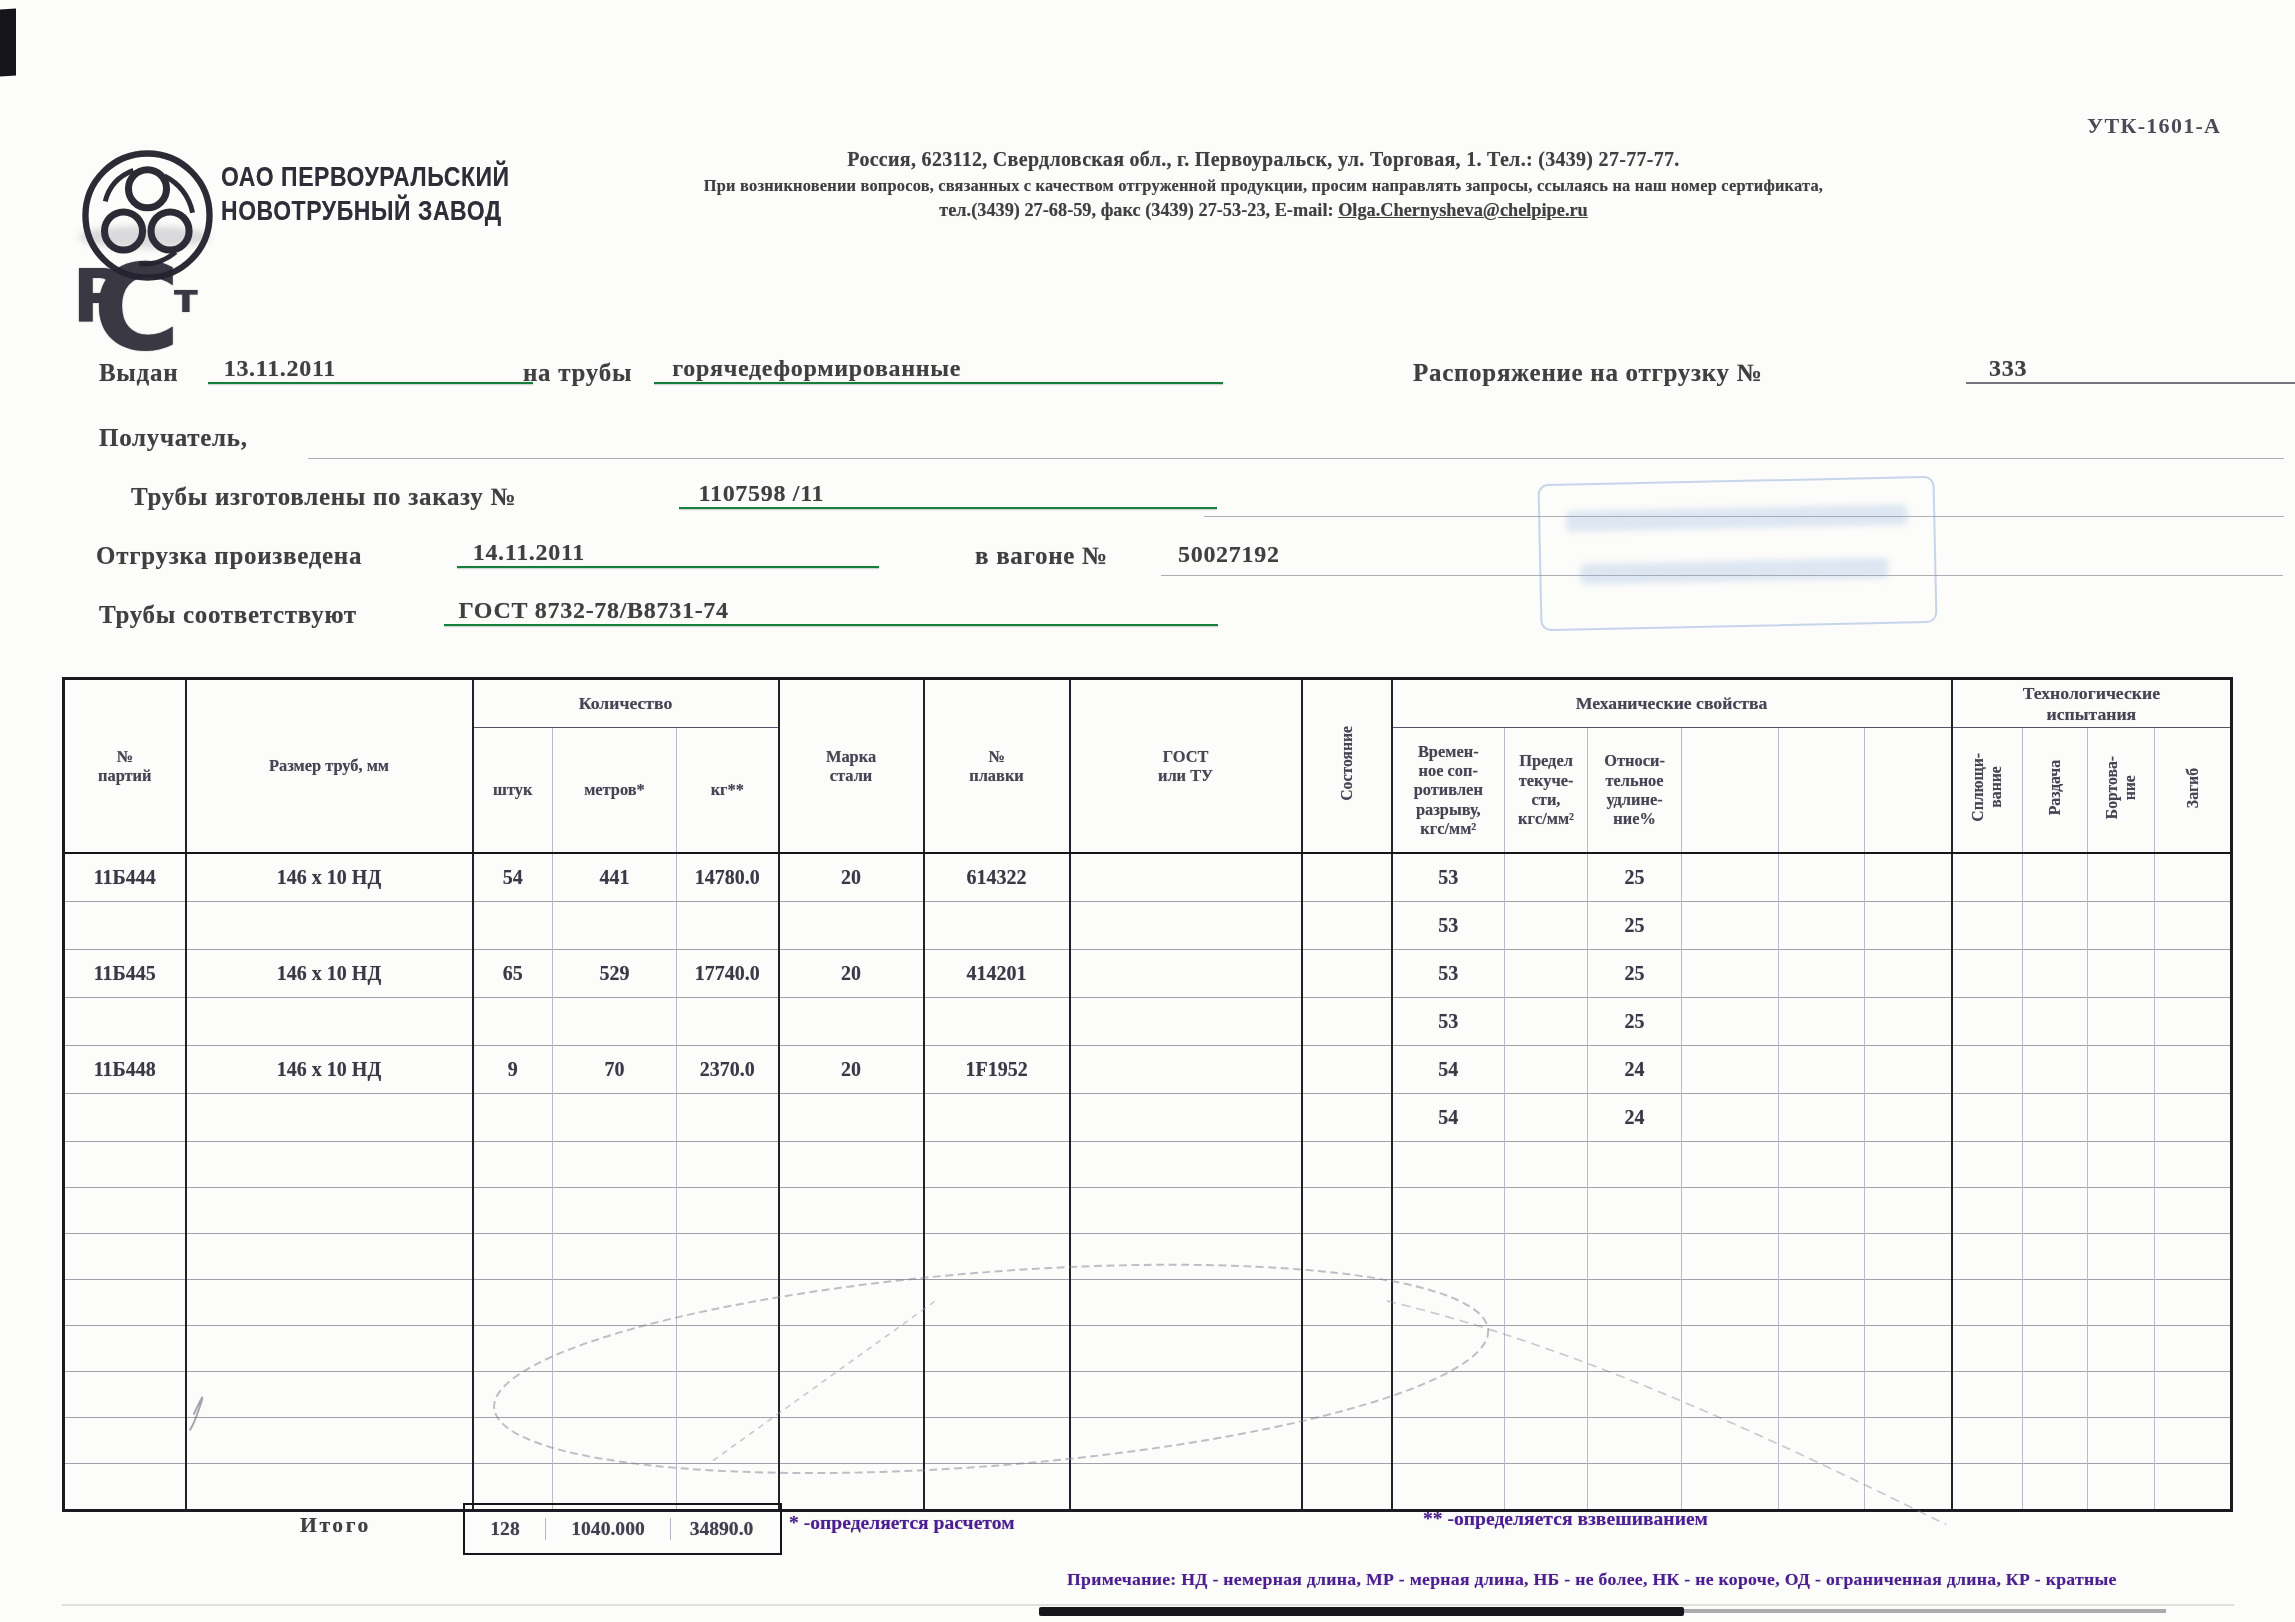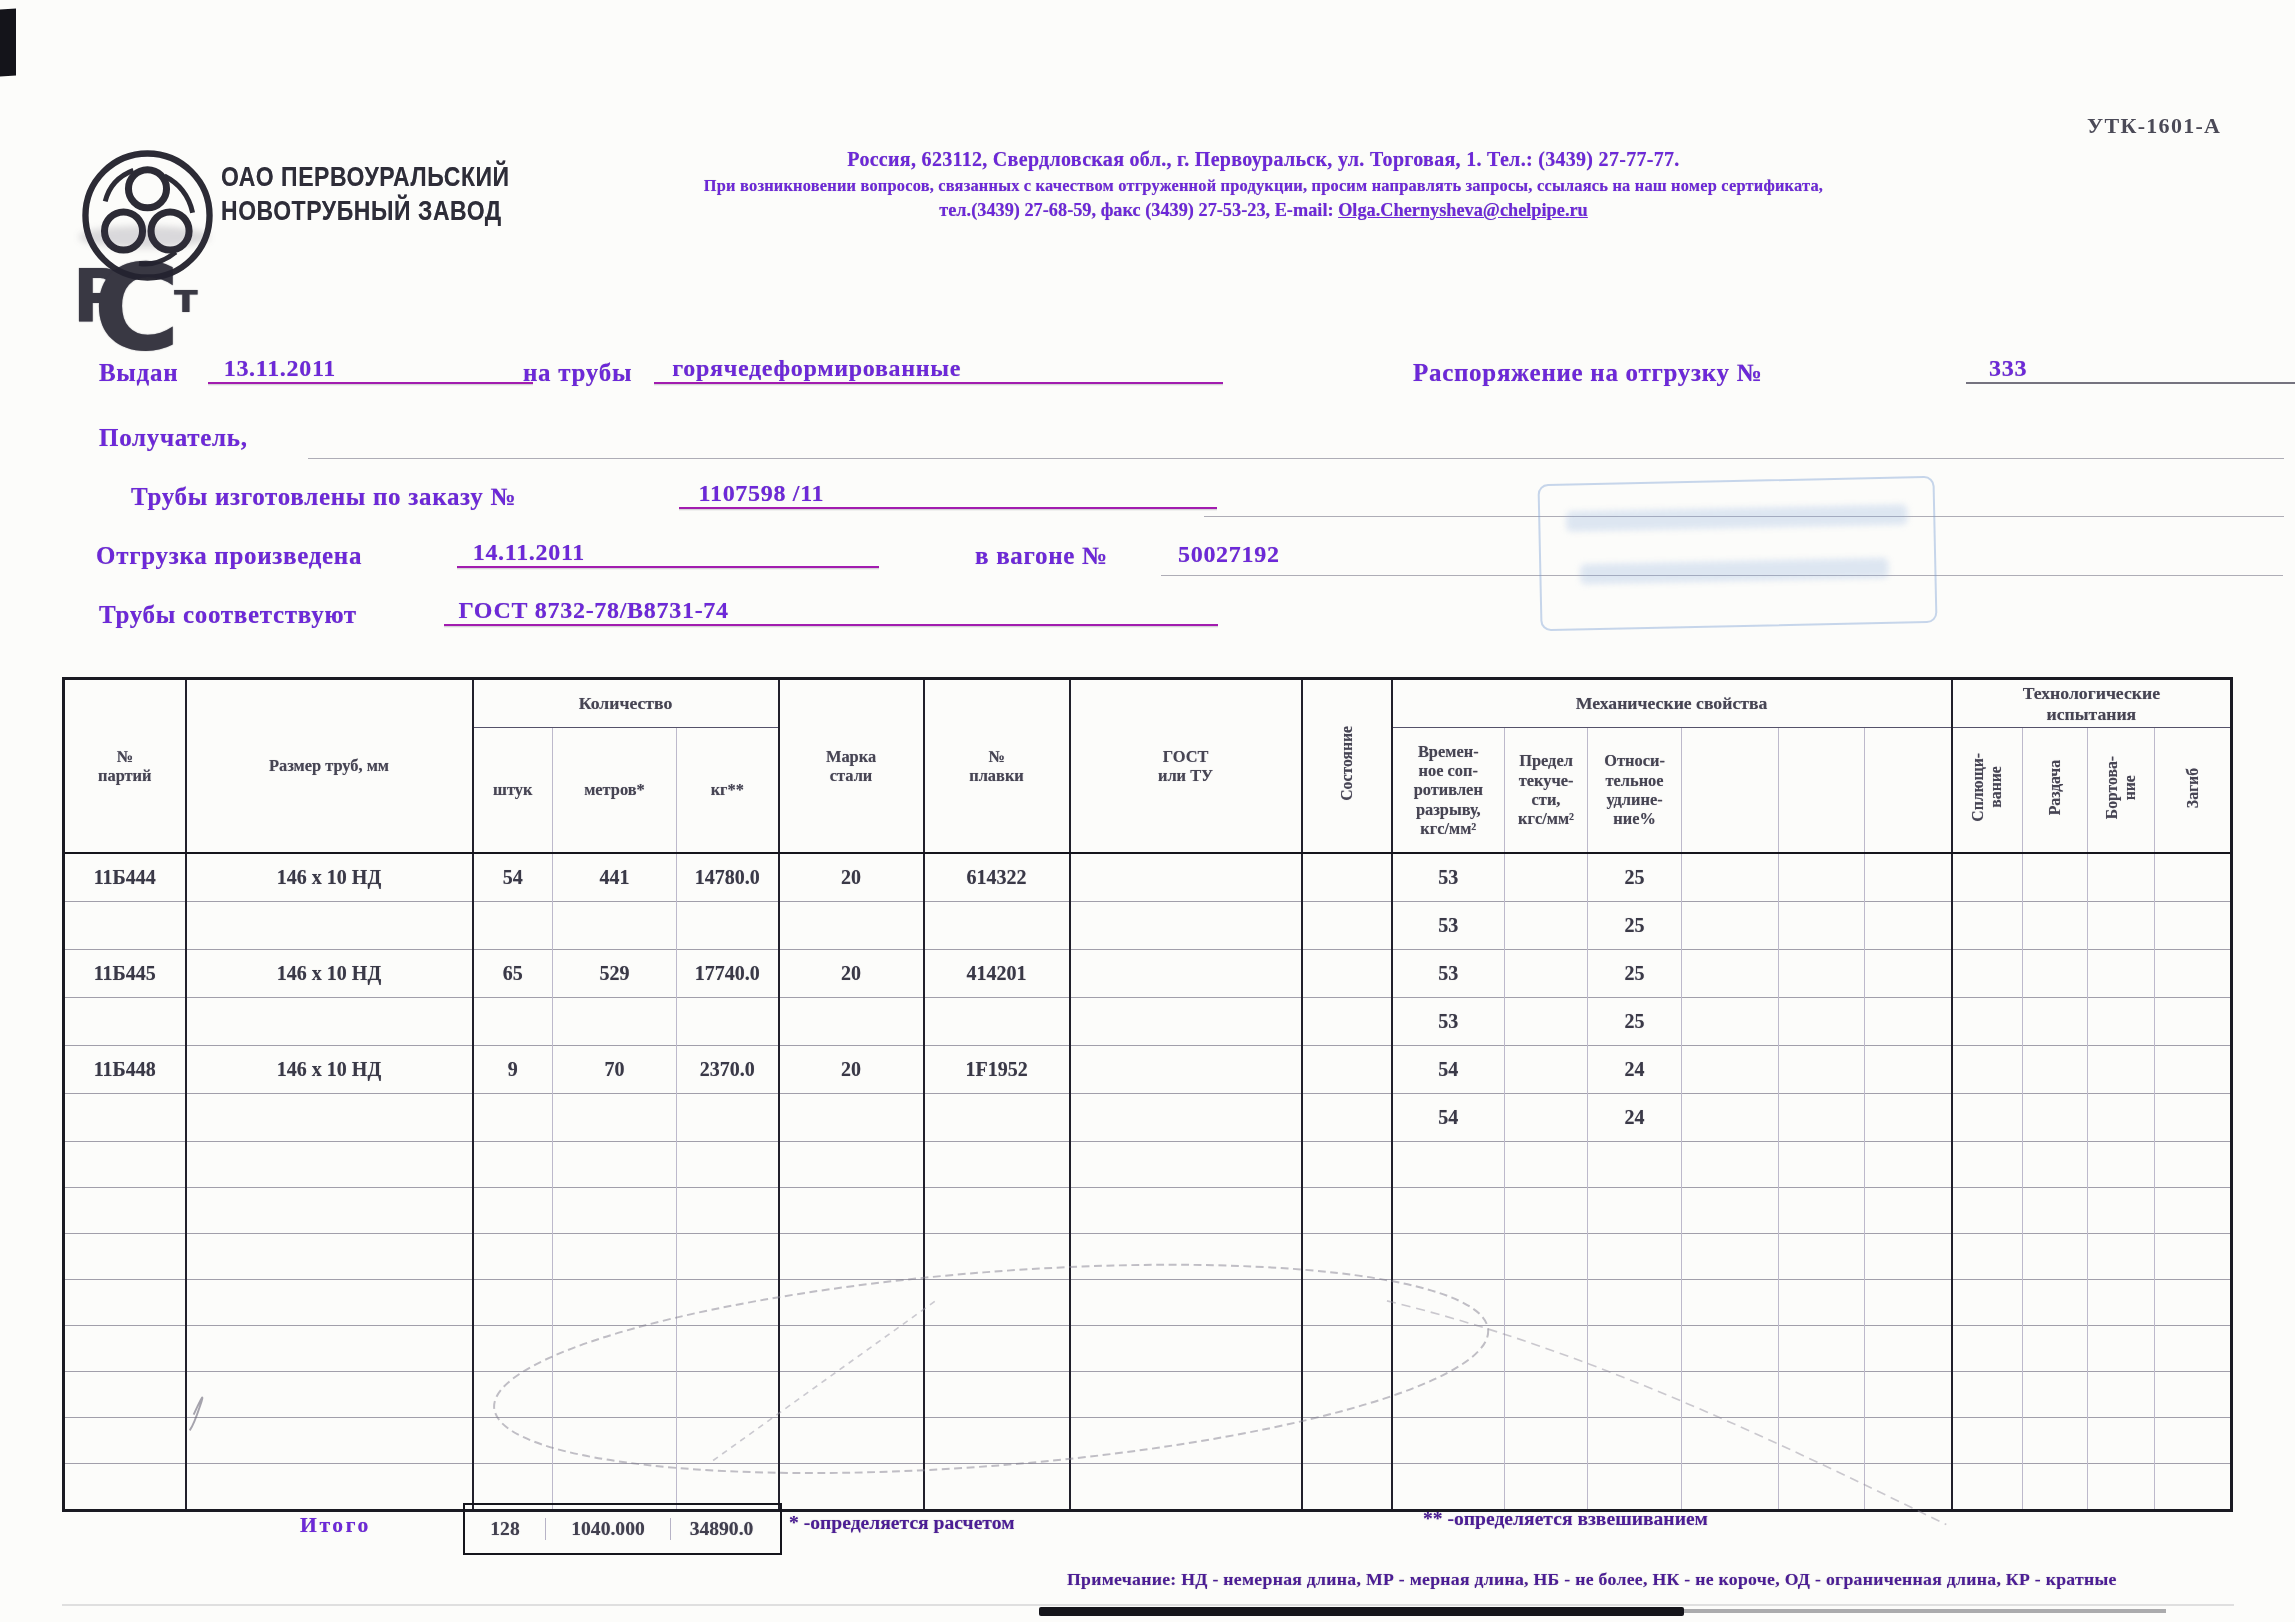--- a/index.html
+++ b/index.html
@@ -1,19 +1,19 @@
 <!DOCTYPE html>
 <html style="font-size:10.5px"><head>
 <meta charset="utf-8">
 <style>
   html,body{margin:0;padding:0;background:#e8e8e6;}
   .page{position:relative;width:2295px;height:1623px;background:#fcfcfa;overflow:hidden;
         font-family:"Liberation Serif",serif;color:#34333e;}
   .abs{position:absolute;}
-  .ink{color:#6d28d9;text-shadow:0 0 0.7px rgba(50,48,70,.45);}
+  .ink{color:#404040;text-shadow:0 0 0.7px rgba(50,48,70,.45);}
   .faded{color:#4c1d95;text-shadow:0 0 1px rgba(85,81,110,.5);}
 
   
   .form-code{left:2087px;top:113px;font-size:22px;font-weight:bold;letter-spacing:1.3px;color:#4b4a57;}
   .logo-wrap{left:77px;top:145px;width:141px;height:141px;}
   .company-name{left:221px;top:160px;font-family:"Liberation Sans",sans-serif;font-weight:bold;
         font-size:28px;line-height:1.22;color:#2e2d38;transform:scaleX(.82);transform-origin:left top;
         letter-spacing:0.7px;white-space:pre-line;text-shadow:0 0 0.7px rgba(40,40,60,.5);}
   .rst{left:71px;top:243px;width:157px;height:137px;opacity:.9;}
   .rst span{position:absolute;font-family:"DejaVu Sans",sans-serif;font-weight:bold;color:#242330;
@@ -29,21 +29,21 @@
   .addr-l3{font-size:18.3px;margin-top:3.9px;}
   .email{text-decoration:underline;}
 
   .title-line{left:628px;top:254px;width:1309px;text-align:center;font-size:42px;font-weight:bold;
         font-style:italic;letter-spacing:2px;color:#2c2b36;text-shadow:0 0 1px rgba(40,40,60,.55);}
   .title-num{margin-left:31px;}
 
   
   .lbl{font-size:25px;font-weight:bold;letter-spacing:0.7px;}
   .val{font-size:24px;font-weight:bold;letter-spacing:0.7px;}
-  .uline{border-bottom:2px solid #a21caf;box-shadow:0 1.3px 0 rgba(95,93,110,.25);}
+  .uline{border-bottom:2px solid #15803d;box-shadow:0 1.3px 0 rgba(95,93,110,.25);}
   .thinline{border-bottom:2px solid #75737f;}
   .softline{border-bottom:1.3px solid rgba(110,108,125,.55);}
 
   
   table.cert{position:absolute;left:62px;top:677px;width:2170px;border-collapse:collapse;table-layout:fixed;
         border:3.3px solid #1a1a22;}
   .cert th,.cert td{padding:0 2.6px;margin:0;text-align:center;vertical-align:middle;font-weight:bold;
         border-left:1.3px solid rgba(125,118,155,.5);overflow:hidden;}
   .cert th{font-size:16.4px;line-height:1.18;color:#474553;white-space:pre-line;text-shadow:0 0 0.7px rgba(60,58,85,.5);}
   .cert .bL{border-left:2px solid #21202b;}

